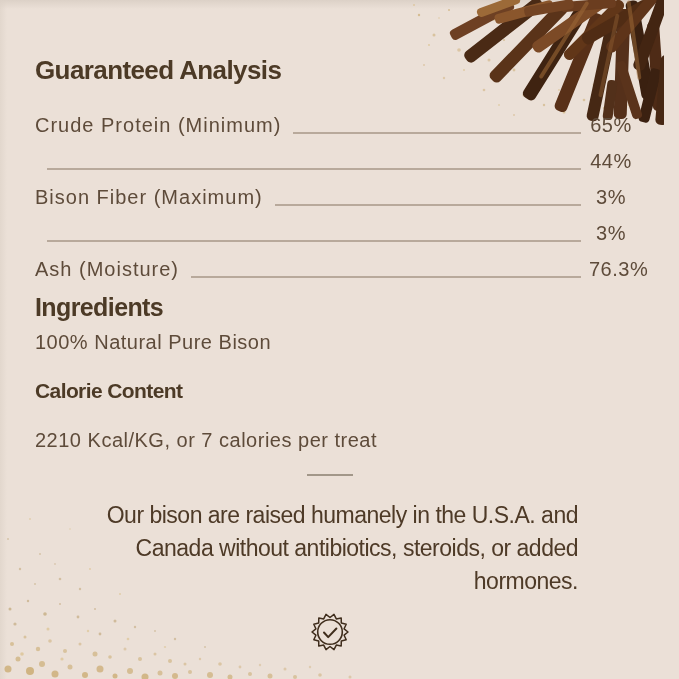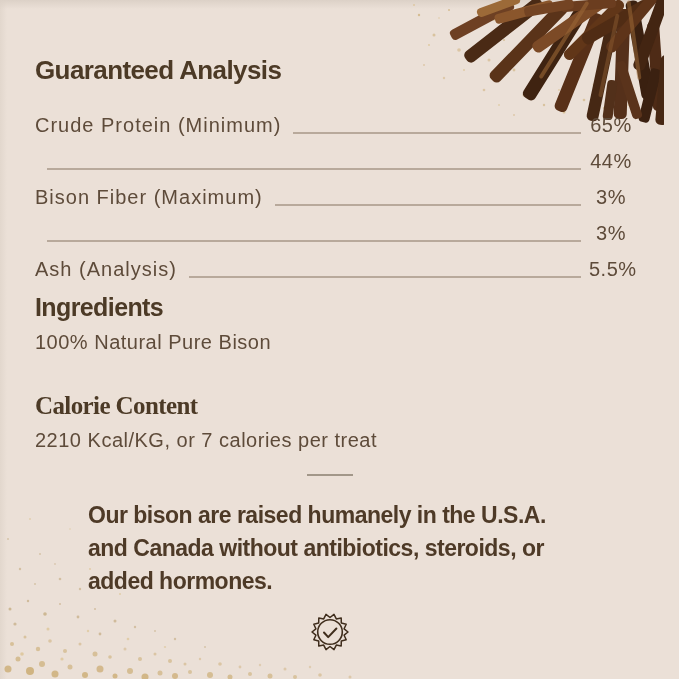--- a/index.html
+++ b/index.html
@@ -26,21 +26,21 @@
   }
   .section-title {
     position: absolute; left: 0; margin: 0;
     font-size: 26px; font-weight: bold;
     letter-spacing: -0.6px;
     color: #4c3a26;
     white-space: nowrap;
   }
   .title-ga  { top: 55px; }
   .title-ing { top: 293px; font-size: 25px; text-align: center; }
-  .title-cal { top: 392px; font-size: 25px; font-family: Liberation Serif, serif; }
+  .title-cal { top: 379px; font-size: 21px; }
 
   .rows { position: absolute; top: 92px; left: 0; right: 0; margin-top: 15px; }
   .row {
     display: flex; align-items: center;
     height: 36px;
   }
   .lbl {
     font-size: 20px; letter-spacing: 1px;
     color: #5e4b3a; white-space: nowrap;
   }
@@ -70,22 +70,22 @@
     position: absolute;
     left: 307px; top: 474px;
     width: 46px; height: 0;
     border-top: 2px solid #a29789;
   }
 
   .claim {
     position: absolute;
     left: 88px; right: 86px; top: 499px;
     margin: 0;
-    text-align: left;
-    font-size: 23px; font-weight: bold;
+    text-align: right;
+    font-size: 23px; font-weight: normal;
     letter-spacing: -0.5px;
     line-height: 33px;
     color: #4e3a27;
   }
 
   .badge { position: absolute; left: 310px; top: 612px; }
 </style>
 </head>
 <body>
 
@@ -306,23 +306,23 @@
       <div class="row">
         <span class="lbl">Bison Fiber (Maximum)</span>
         <span class="leader"></span>
         <span class="val">3%</span>
       </div>
       <div class="row">
         <span class="leader"></span>
         <span class="val">3%</span>
       </div>
       <div class="row">
-        <span class="lbl">Ash (Analysis)</span>
-        <span class="leader"></span>
-        <span class="val">5.5%</span>
+        <span class="lbl">Ash (Moisture)</span>
+        <span class="leader"></span>
+        <span class="val">76.3%</span>
       </div>
     </div>
 
     <h2 class="section-title title-ing">Ingredients</h2>
     <p class="body-text text-ing">100% Natural Pure Bison</p>
 
     <h2 class="section-title title-cal">Calorie Content</h2>
     <p class="body-text text-cal">2210 Kcal/KG, or 7 calories per treat</p>
   </div>
 

